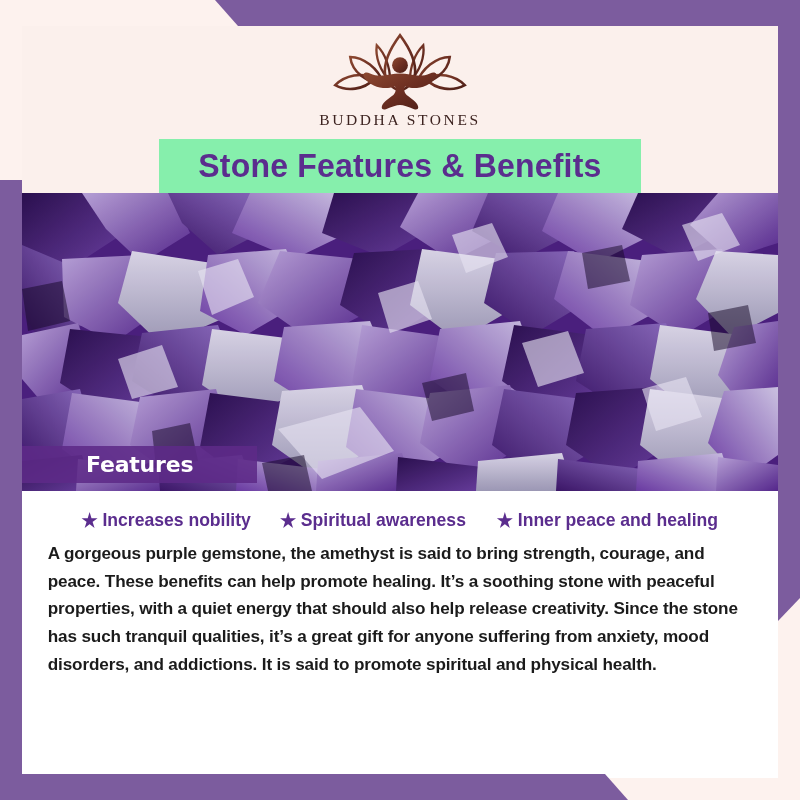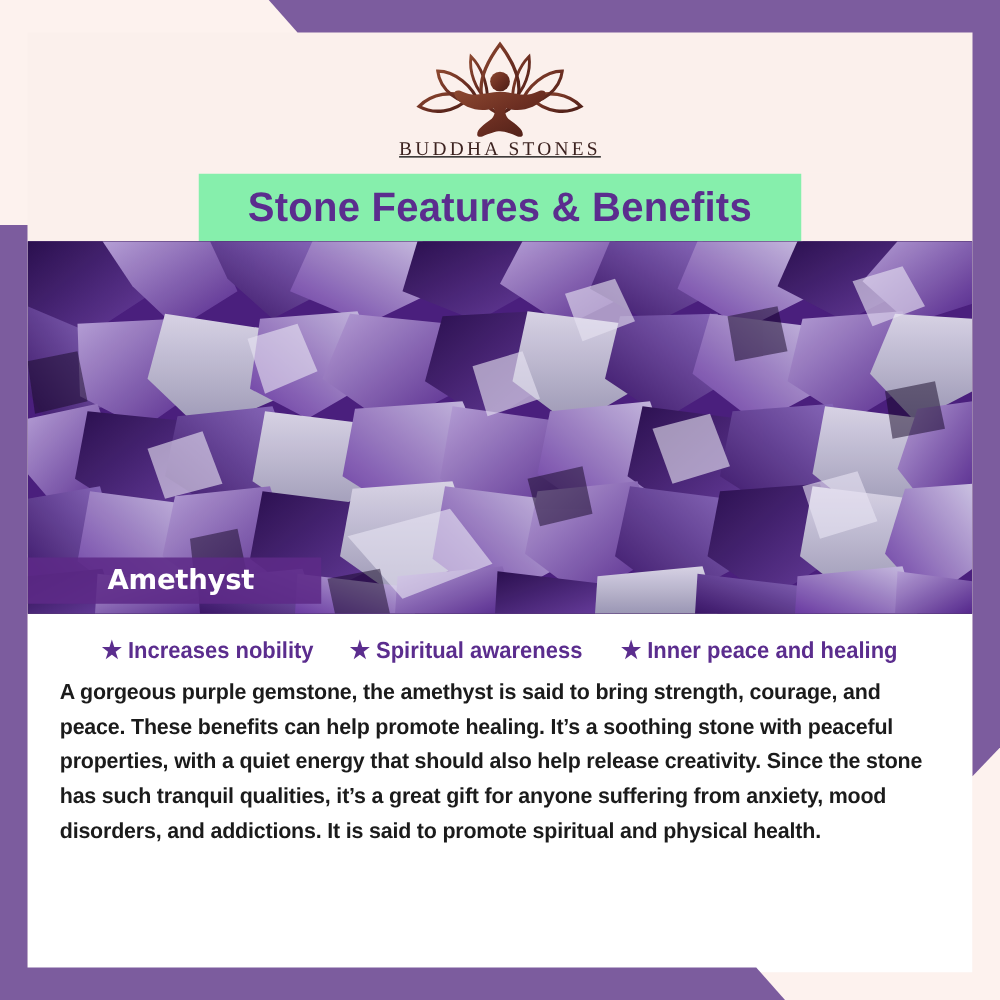--- a/index.html
+++ b/index.html
@@ -23,21 +23,20 @@
     overflow:hidden;
   }
 
   
   .header {
     height:112px;
     display:flex; flex-direction:column;
     align-items:center; justify-content:flex-start;
     padding-top:6px;
     background:#fbf0ec;
-    text-decoration:underline;
   }
   .logo-mark { width:170px; height:78px; display:block; }
   .logo-word {
     font-family:"Liberation Serif", serif;
     font-size:15.5px;
     letter-spacing:2.6px;
     color:#3d2320;
     margin-top:1px;
     white-space:nowrap;
   }
@@ -281,21 +280,21 @@
         <polygon points="0,96 40,88 48,128 6,138"></polygon>
         <polygon points="400,190 444,180 452,218 410,228"></polygon>
         <polygon points="560,60 600,52 608,88 566,96"></polygon>
         <polygon points="240,270 282,262 290,298 246,298"></polygon>
         <polygon points="686,120 726,112 734,150 692,158"></polygon>
         <polygon points="130,238 168,230 176,268 134,274"></polygon>
       </g>
     </svg>
 
     <div class="stone-tag">
-      <span>Amethyst</span>
+      <span>Features</span>
     </div>
   </div>
 
   <div class="content">
 
     <div class="benefits">
       <div class="benefit">
         <span class="star">★</span>
         <span>Increases nobility</span>
       </div>

